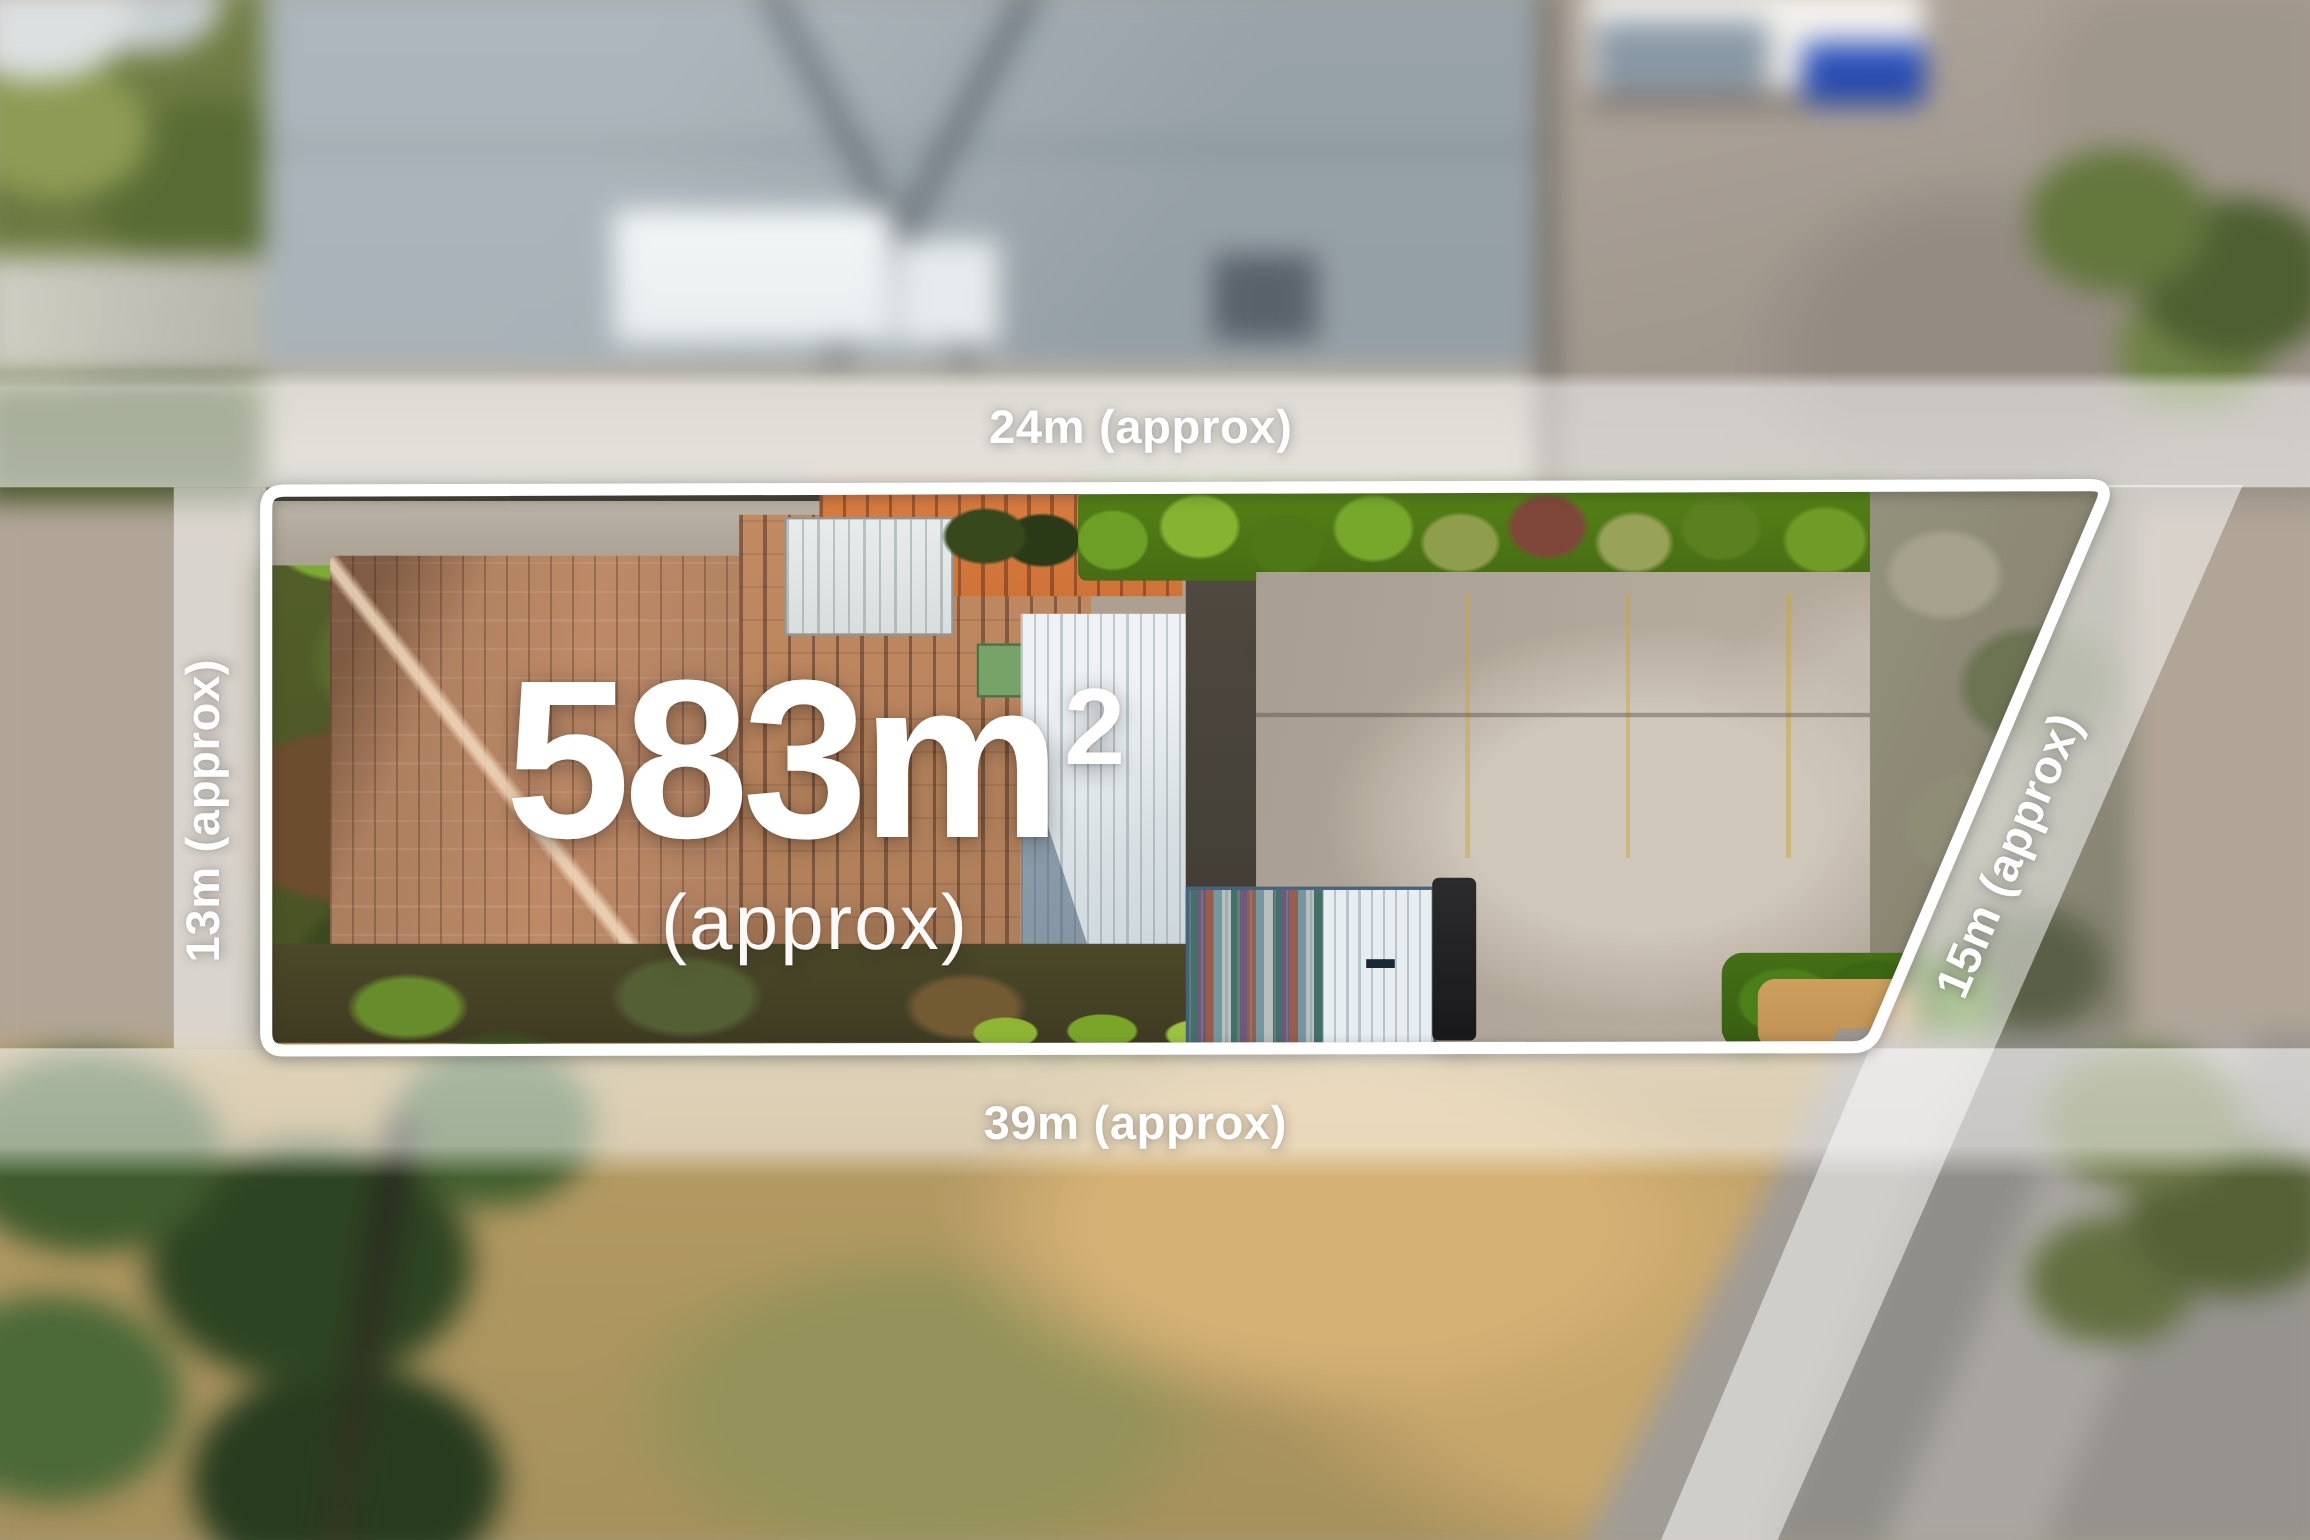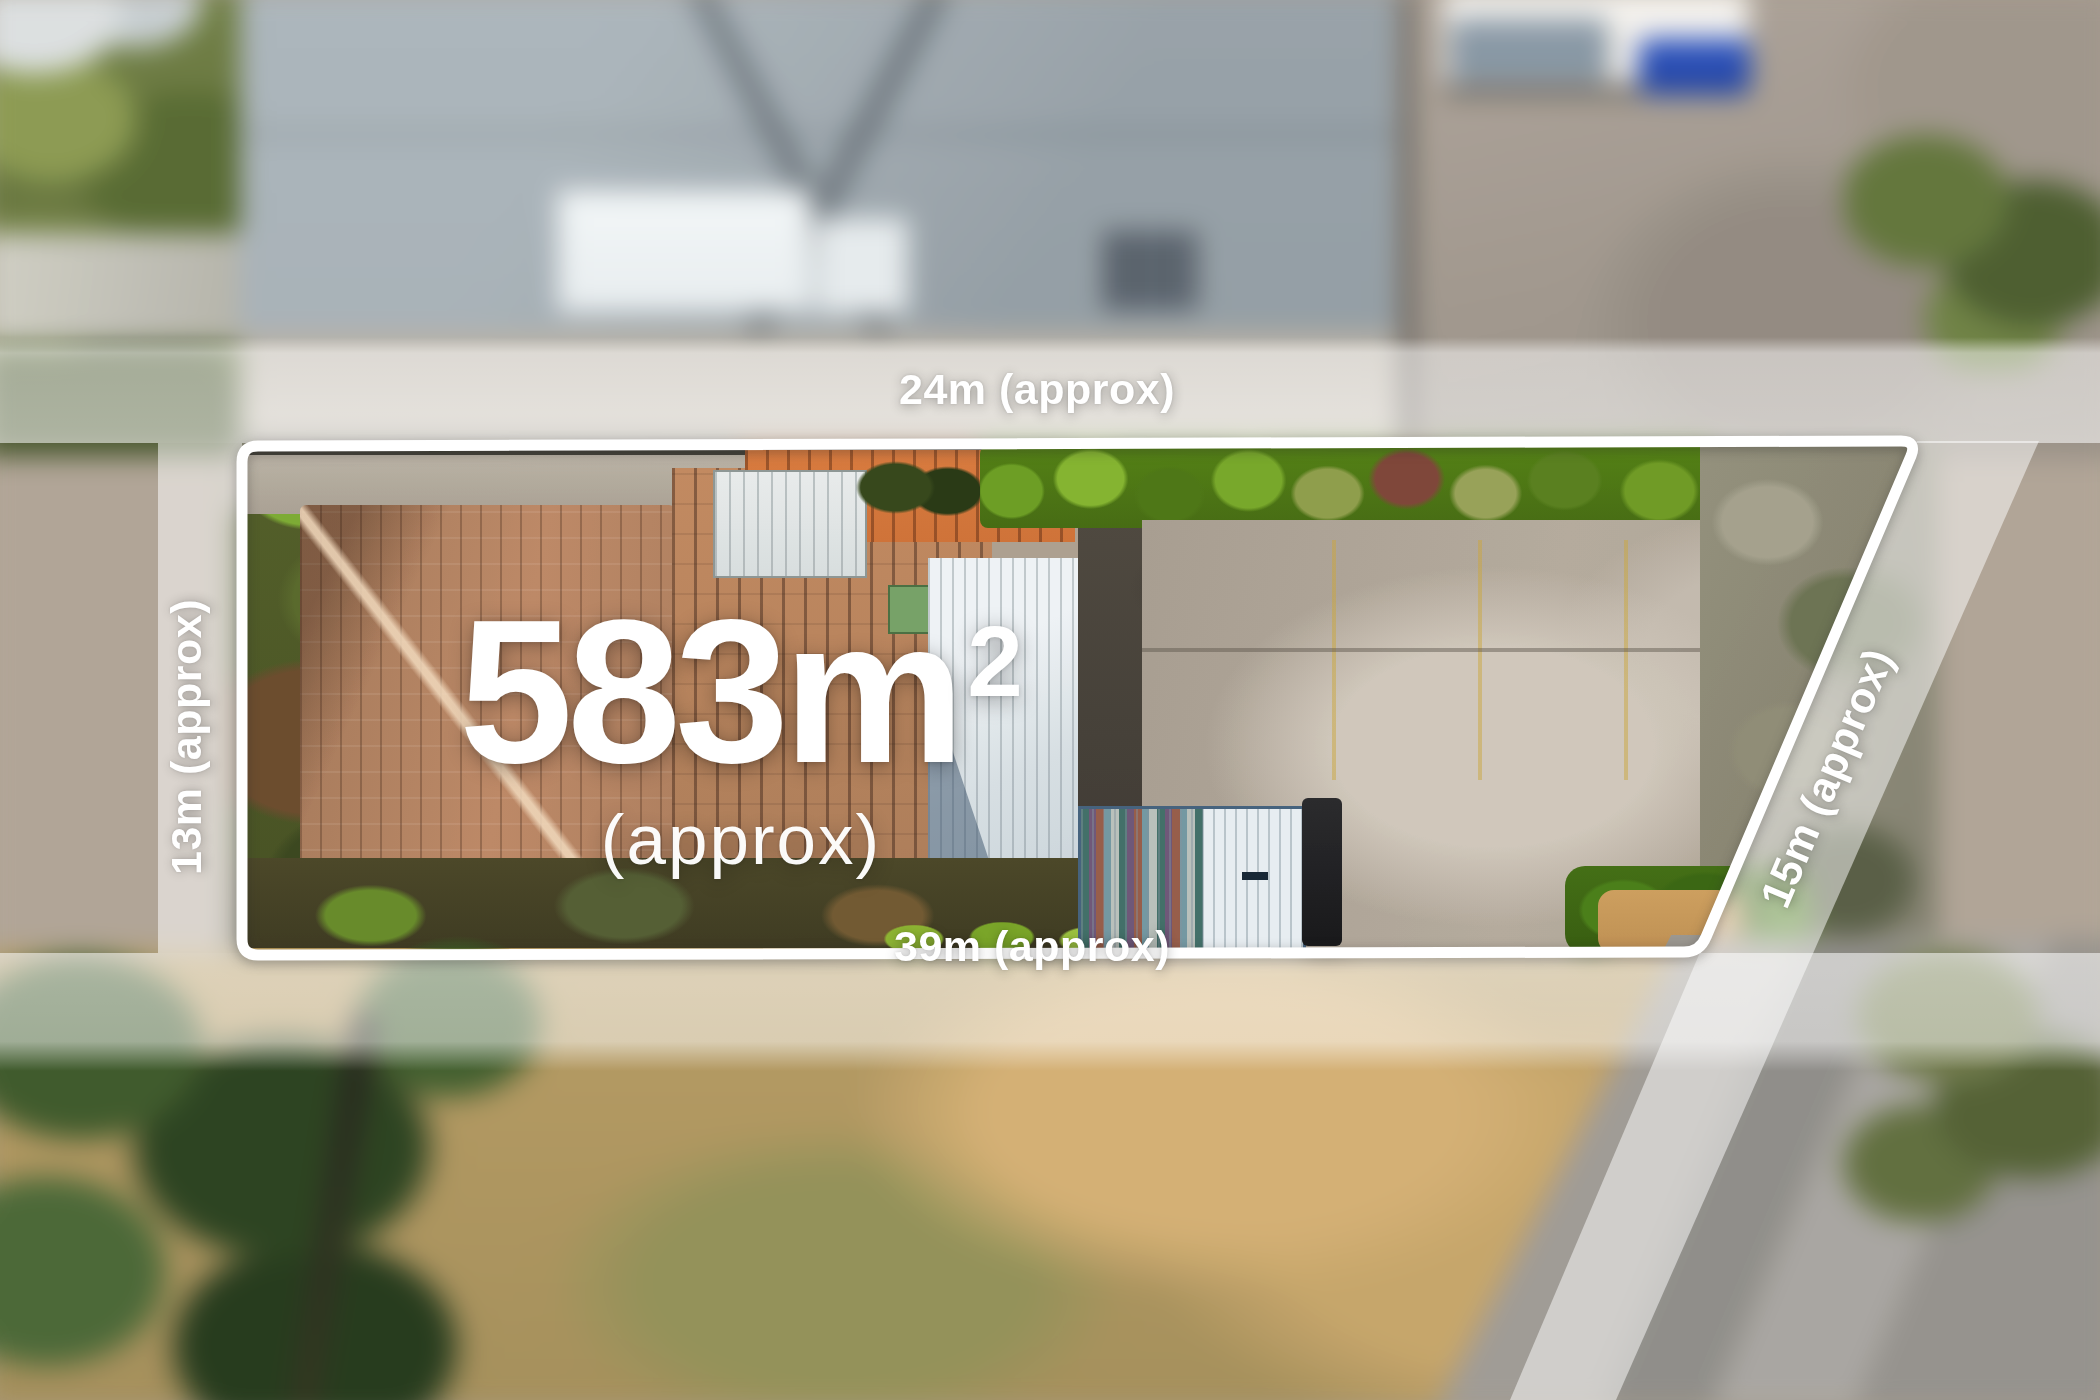--- a/index.html
+++ b/index.html
@@ -159,21 +159,21 @@
     background:linear-gradient(to bottom,rgba(255,255,255,.55) 0,rgba(255,255,255,.5) 75%,rgba(255,255,255,0) 100%);}
   .wash-right{left:0;top:0;width:2100px;height:1400px;background:rgba(255,255,255,.5);
     clip-path:polygon(1917px 441px,1510px 1400px,1616px 1400px,2039px 441px);}
   .boundary-svg{position:absolute;left:0;top:0;filter:drop-shadow(0 3px 6px rgba(40,40,40,.35));}
 
   .dim{position:absolute;color:#ffffff;font-size:43px;font-weight:700;letter-spacing:.5px;
     white-space:nowrap;text-shadow:0 2px 12px rgba(0,0,0,.3),0 0 3px rgba(0,0,0,.12);}
   .dim-top{left:1037px;top:389px;transform:translate(-50%,-50%);}
   .dim-left{left:186px;top:737px;transform:translate(-50%,-50%) rotate(-90deg);}
   .dim-right{left:1827px;top:778px;transform:translate(-50%,-50%) rotate(-67deg);}
-  .dim-bottom{left:1032px;top:946px;transform:translate(-50%,-50%);}
+  .dim-bottom{left:1032px;top:1022px;transform:translate(-50%,-50%);}
 
   .area-label{position:absolute;left:716px;top:588px;transform:translateX(-50%);
     color:#fff;text-align:center;white-space:nowrap;
     text-shadow:0 4px 22px rgba(0,0,0,.35),0 1px 4px rgba(0,0,0,.15);margin-left:25px;}
   .area-main{font-size:205px;font-weight:700;line-height:1;letter-spacing:-6px;}
   .area-sup{font-size:100px;letter-spacing:0;position:relative;top:-66px;margin-left:8px;}
   .area-qualifier{font-size:71px;font-weight:400;letter-spacing:2px;margin-top:6px;opacity:.97;}
 
   .disclaimer{position:absolute;left:36px;top:1352px;color:#ffffff;font-size:23px;
     font-weight:700;letter-spacing:.5px;text-shadow:0 1px 6px rgba(0,0,0,.45);}

